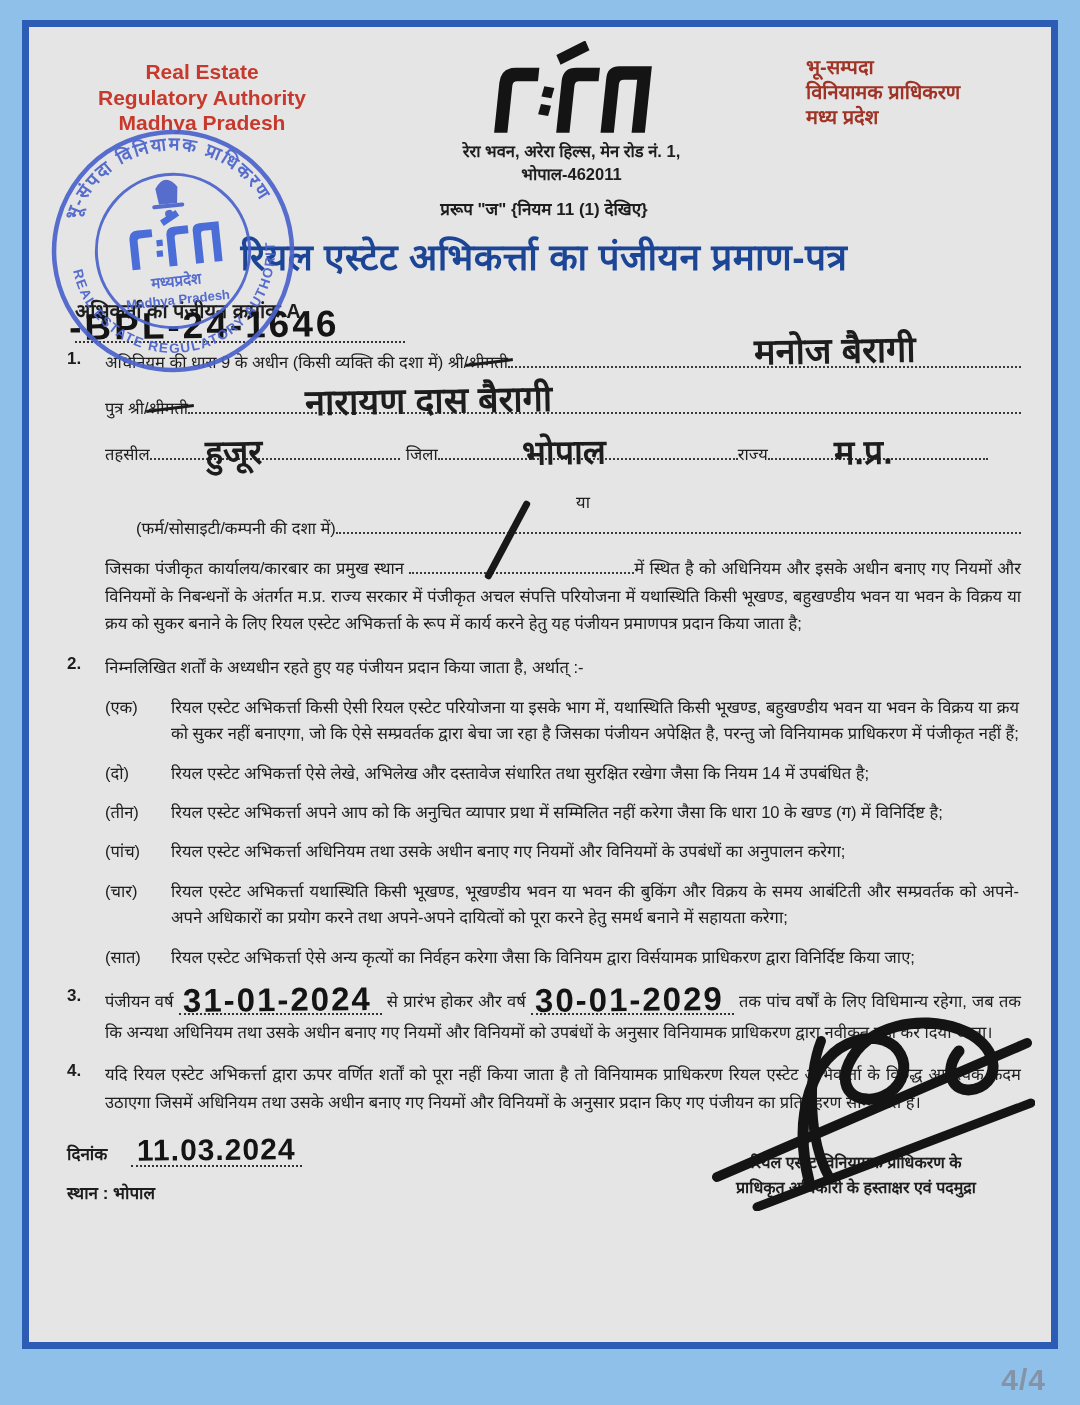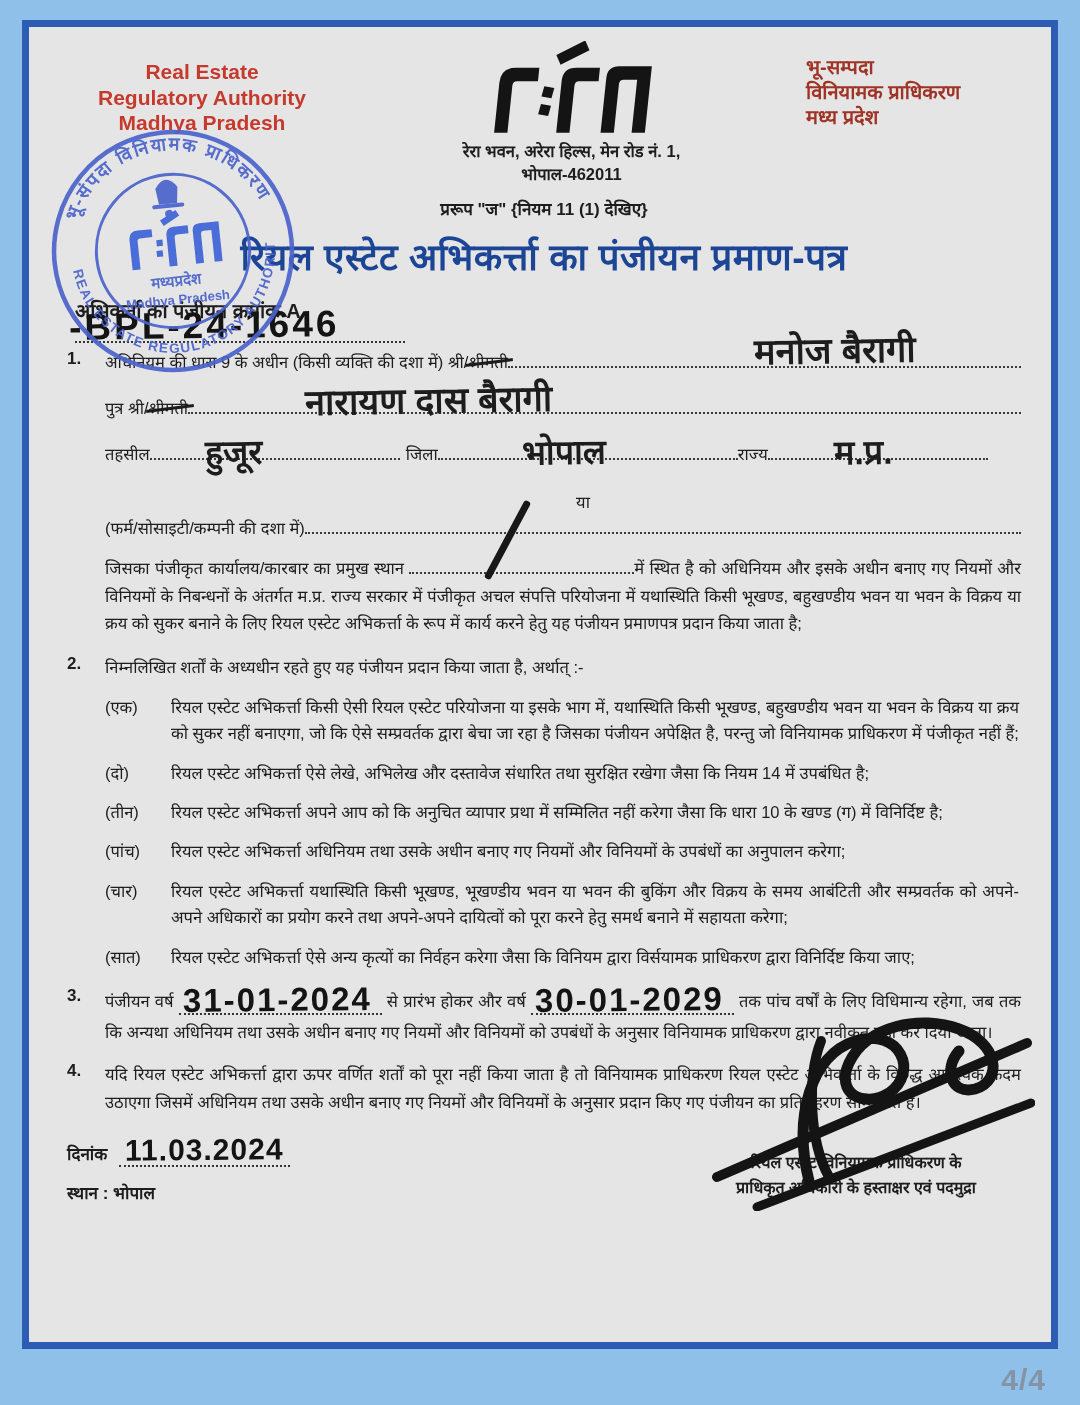--- a/index.html
+++ b/index.html
@@ -41,34 +41,34 @@
   .cl-num { width:38px; flex-shrink:0; font-weight:bold; font-size:17px; }
   .cl-body { flex:1; font-size:16.5px; line-height:1.62; }
   .fill-row { display:flex; align-items:baseline; height:46px; }
   .fill-row .lbl { white-space:nowrap; }
   .fill { position:relative; flex:1; border-bottom:2px dotted #3a3a3a; height:1.05em; }
   .hand { font-weight:bold; color:#141414; white-space:nowrap; }
   .hv { position:absolute; font-size:36px; font-weight:bold; white-space:nowrap; transform:rotate(-1deg); }
   .struck { position:relative; display:inline-block; }
   .struck::after { content:""; position:absolute; left:-3px; right:-5px; top:46%; border-top:3px solid #1c1c1c; transform:rotate(-7deg); }
   .or-line { text-align:center; font-size:16.5px; margin:2px 0 0 40px; height:24px; }
-  .firm-row { display:flex; align-items:baseline; height:34px; margin-top:2px; }
+  .firm-row { display:flex; align-items:baseline; height:34px; margin-top:2px;margin-left:31px; }
   .para { font-size:16.5px; line-height:1.68; text-align:justify; margin-top:6px; }
   .dot-gap { display:inline-block; position:relative; width:225px; border-bottom:2px dotted #3a3a3a; height:0.95em; vertical-align:baseline; }
   .slash { position:absolute; left:95px; bottom:-12px; width:7px; height:88px; background:#181818; transform:rotate(28deg); border-radius:3px; }
   .sub-item { display:flex; margin-top:13px; }
   .sub-lbl { width:66px; flex-shrink:0; font-size:16.5px; line-height:1.6; }
   .sub-txt { flex:1; font-size:16.5px; line-height:1.6; text-align:justify; padding-right:2px; }
   .date-fill { display:inline-block; position:relative; border-bottom:2.5px dotted #333; padding:0 10px 0 4px; line-height:0.8; }
   .date-hand { display:inline-block; font-size:33px; font-weight:bold; letter-spacing:2px; vertical-align:-4px; transform:rotate(-0.6deg); }
   
   .footer { display:flex; justify-content:space-between; align-items:flex-end; margin-top:20px; }
   .foot-left { font-size:17px; font-weight:bold; }
   .foot-date-row { display:flex; align-items:baseline; }
-  .foot-date-fill { position:relative; border-bottom:2.5px dotted #333; margin-left:12px; padding:0 6px; }
+  .foot-date-fill { position:relative; border-bottom:2.5px dotted #333; margin-left:24px; padding:0 6px; }
   .foot-date-hand { font-size:30px; font-weight:bold; letter-spacing:1px; display:inline-block; transform:rotate(-0.5deg); line-height:0.9; }
   .foot-place { margin-top:14px; }
   .sign-block { position:relative; width:330px; text-align:center; font-size:16px; font-weight:bold; line-height:1.55; padding-bottom:4px; }
   .sig-svg { position:absolute; right:-14px; top:-170px; width:330px; height:230px; pointer-events:none; }
   .page-num { position:absolute; right:34px; bottom:8px; font-size:30px; color:#8593a6; font-weight:bold; letter-spacing:1px; }
   .small-hv { font-size:34px; }
 </style>
 </head>
 <body>
 

